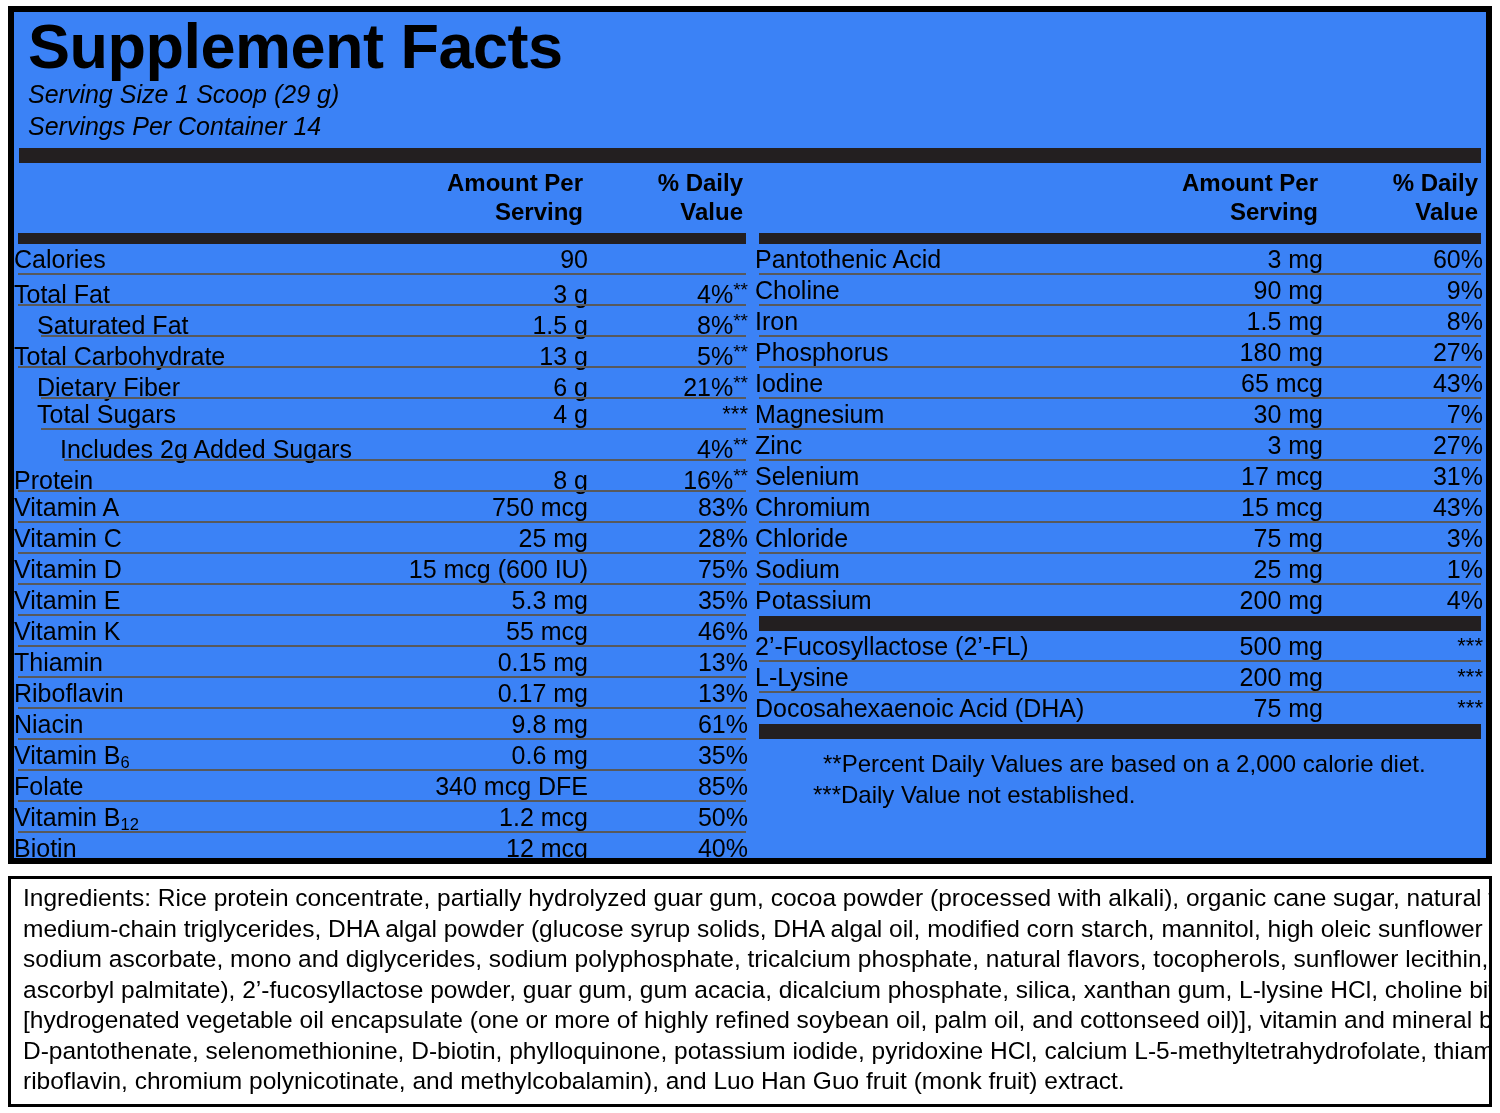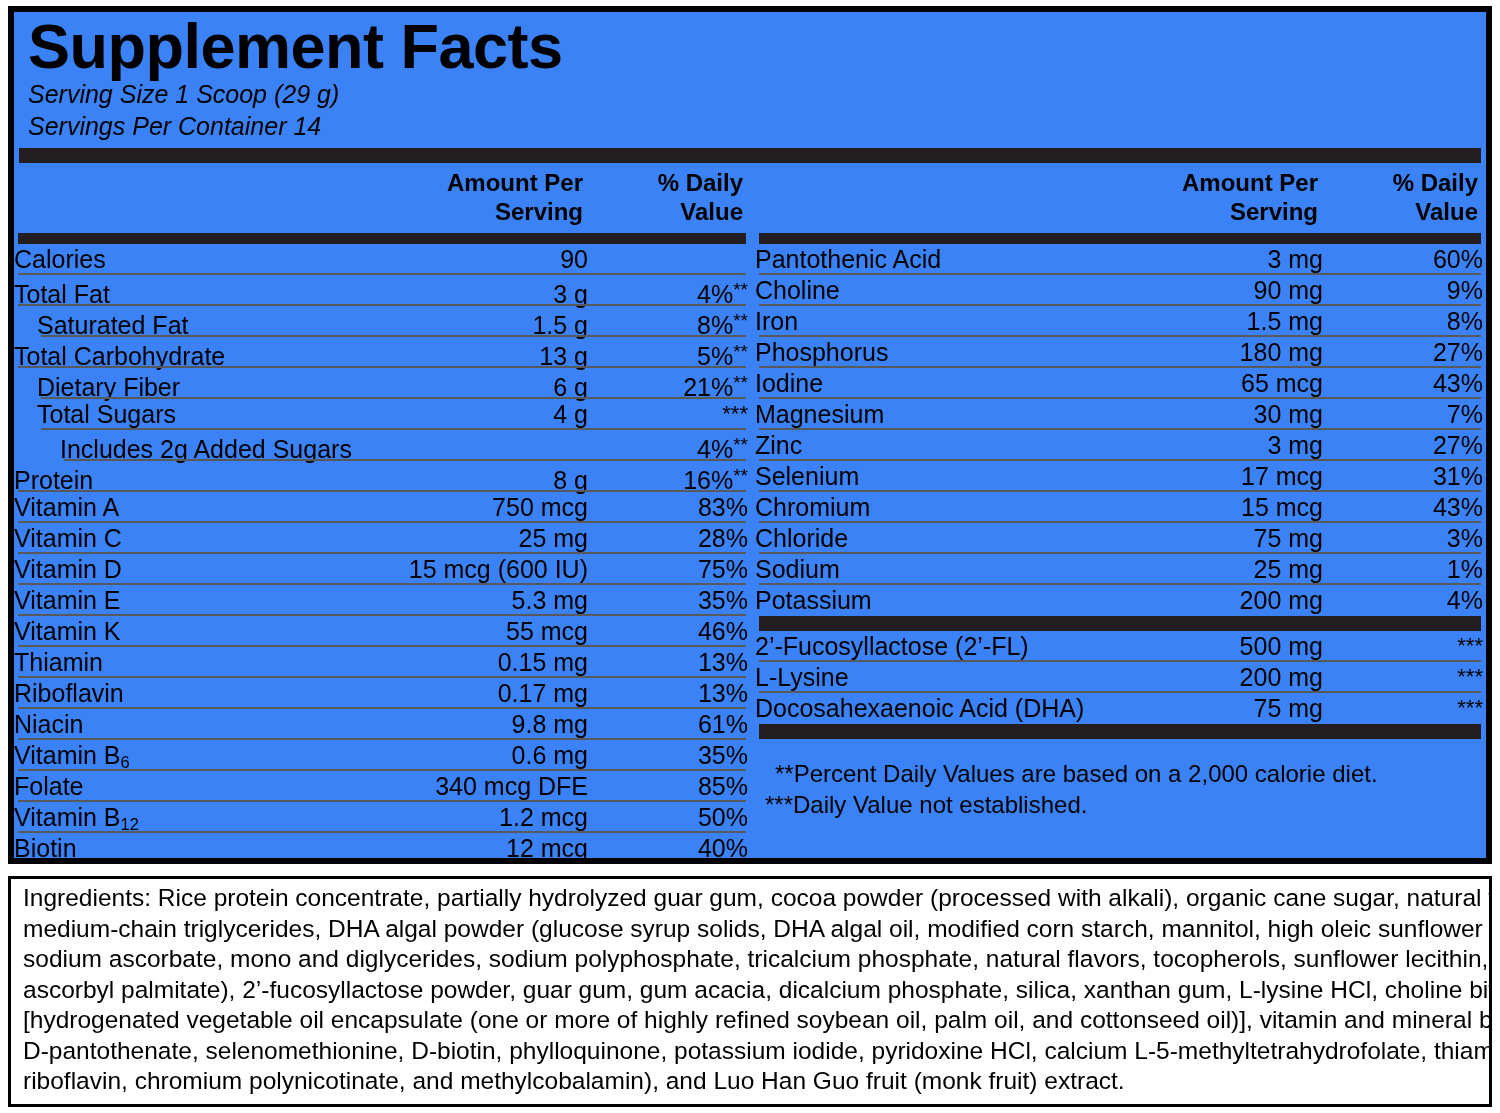--- a/index.html
+++ b/index.html
@@ -156,21 +156,22 @@
 
   .sub { font-size: 0.66em; vertical-align: -0.22em; }
 
   .bar-inner {
     background: #231f20;
     height: 15px;
     margin: 0 5px 0 4px;
   }
 
   .footnotes {
-    padding: 20px 8px 0 10px;
+    padding: 10px 8px 0 10px;
+    margin-left: 48px;
   }
   .footnotes .fn {
     font-size: 24px;
     line-height: 1.27;
     white-space: nowrap;
   }
   .footnotes .fn.first { padding-left: 10px; }
 
   
   .ingredients-panel {

